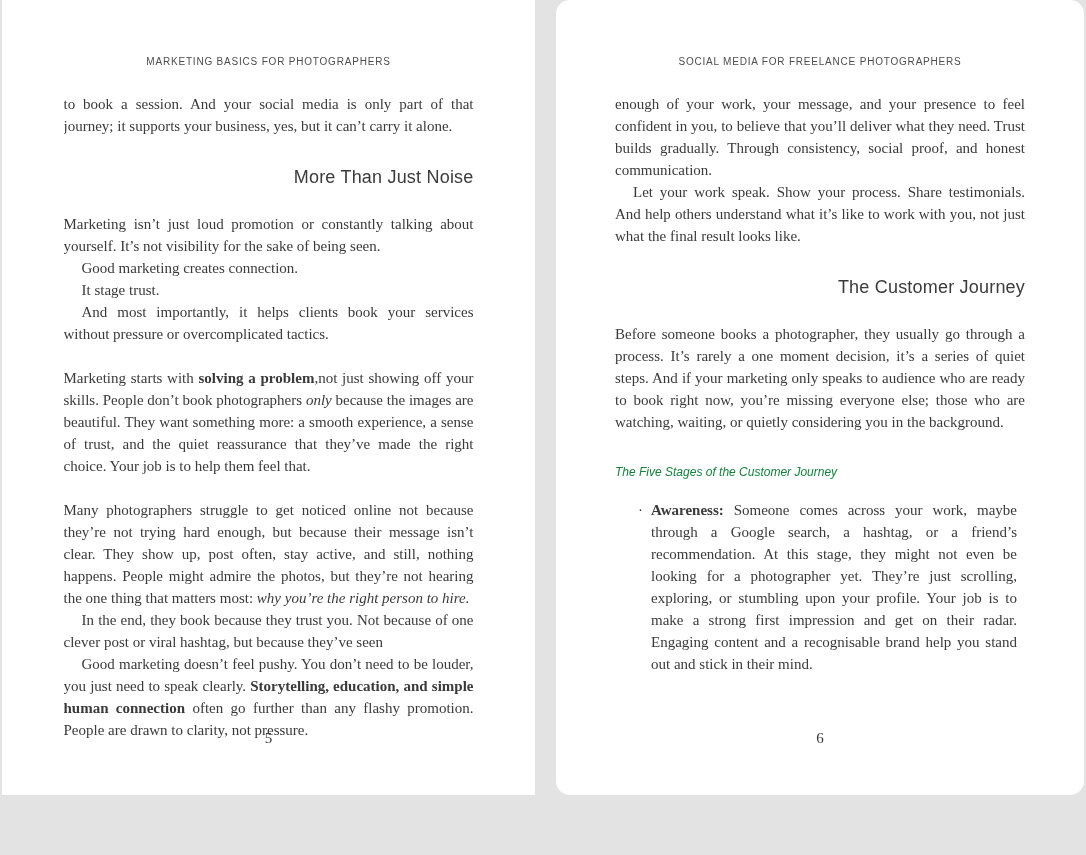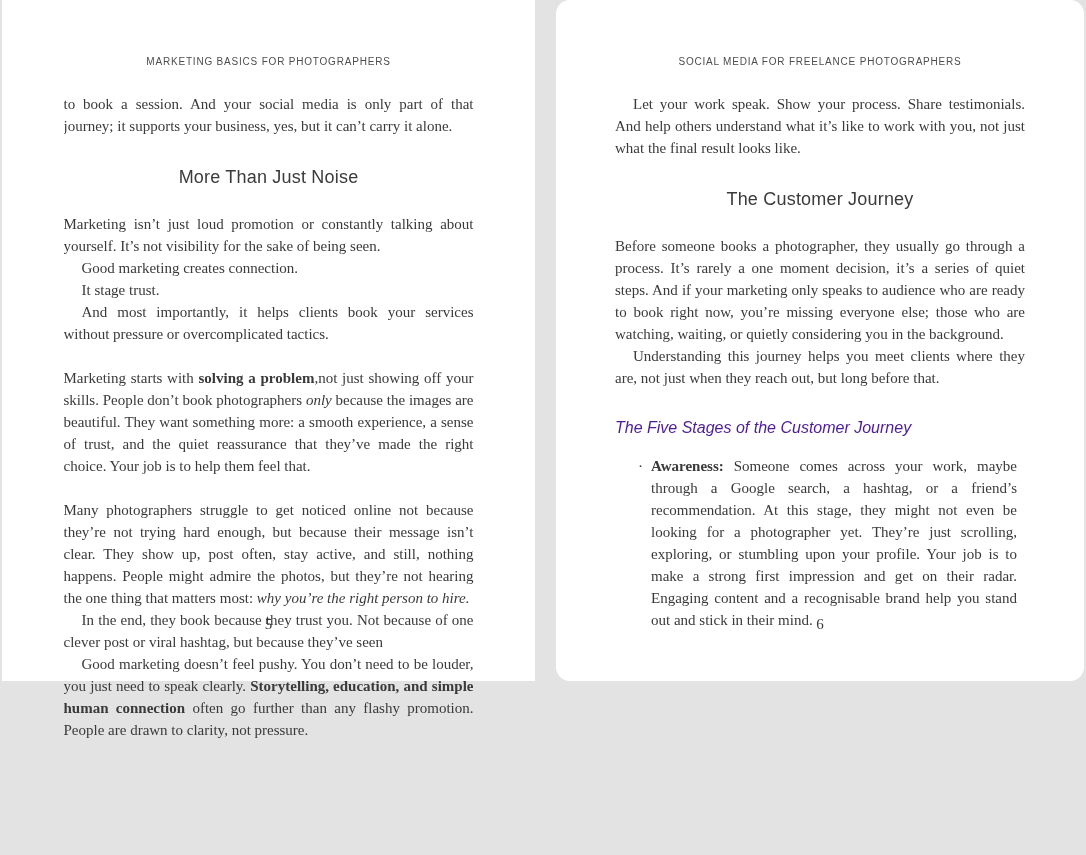--- a/index.html
+++ b/index.html
@@ -4,21 +4,21 @@
 <style>
   html, body { margin: 0; padding: 0; }
   body {
     width: 1086px; height: 855px;
     background: #e3e3e3;
     position: relative;
     overflow: hidden;
     font-family: "Liberation Serif", serif;
   }
   .page {
-    position: absolute; top: 0; height: 681px;
+    position: absolute; top: 0; height: 795px;
     background: #ffffff;
   }
   .page-left  { left: 2px;   width: 533px; }
   .page-right { left: 556px; width: 528px; border-radius: 14px; }
 
   .running-head {
     padding-top: 55px;
     text-align: center;
     font-family: "Liberation Sans", sans-serif;
     font-size: 10px;
@@ -40,28 +40,28 @@
   .page-body p { margin: 0; }
   .page-body p.indent { text-indent: 18px; }
   .page-body p.space  { margin-top: 22px; }
   .page-body h2 {
     font-family: "Liberation Sans", sans-serif;
     font-size: 18px;
     font-weight: 400;
     letter-spacing: 0.2px;
     color: #3b3b3b;
     margin: 29px 0 25px 0;
-    text-align: center;
+    text-align: right;
   }
   .page-body h3 {
     font-family: "Liberation Sans", sans-serif;
-    font-size: 16px;
+    font-size: 12px;
     font-style: italic;
     font-weight: 400;
-    color: #4c1d95;
+    color: #15803d;
     margin: 28px 0 16px 0;
     text-align: left;
   }
   .page-body ul {
     list-style: none;
     margin: 8px; padding: 0;
   }
   .page-body li {
     position: relative;
     padding-left: 28px;
@@ -102,23 +102,23 @@
       <p class="space"><span>Many photographers struggle to get noticed online not because they’re not trying hard enough, but because their message isn’t clear. They show up, post often, stay active, and still, nothing happens. People might admire the photos, but they’re not hearing the one thing that matters most: </span><em>why you’re the right person to hire.</em></p>
       <p class="indent "><span>In the end, they book because they trust you. Not because of one clever post or viral hashtag, but because they’ve seen</span></p>
       <p class="indent "><span>Good marketing doesn’t feel pushy. You don’t need to be louder, you just need to speak clearly. </span><strong>Storytelling, education, and simple human connection</strong><span> often go further than any flashy promotion. People are drawn to clarity, not pressure.</span></p>
     </div>
   <div class="page-number">5</div>
 </div>
 
 <div class="page page-right">
   <div class="running-head">SOCIAL MEDIA FOR FREELANCE PHOTOGRAPHERS</div>
   <div class="page-body">
+      <p class=""><span>enough of your work, your message, and your presence to feel confident in you, to believe that you’ll deliver what they need. Trust builds gradually. Through consistency, social proof, and honest communication.</span></p>
       <p class="indent "><span>Let your work speak. Show your process. Share testimonials. And help others understand what it’s like to work with you, not just what the final result looks like.</span></p>
       <h2>The Customer Journey</h2>
       <p class=""><span>Before someone books a photographer, they usually go through a process. It’s rarely a one moment decision, it’s a series of quiet steps. And if your marketing only speaks to audience who are ready to book right now, you’re missing everyone else; those who are watching, waiting, or quietly considering you in the background.</span></p>
-      <p class="indent "><span>Understanding this journey helps you meet clients where they are, not just when they reach out, but long before that.</span></p>
       <h3>The Five Stages of the Customer Journey</h3>
       <ul>
         <li><strong>Awareness:</strong><span> Someone comes across your work, maybe through a Google search, a hashtag, or a friend’s recommendation. At this stage, they might not even be looking for a photographer yet. They’re just scrolling, exploring, or stumbling upon your profile. Your job is to make a strong first impression and get on their radar. Engaging content and a recognisable brand help you stand out and stick in their mind.</span></li>
       </ul>
     </div>
   <div class="page-number">6</div>
 </div>
 
 </body></html>

